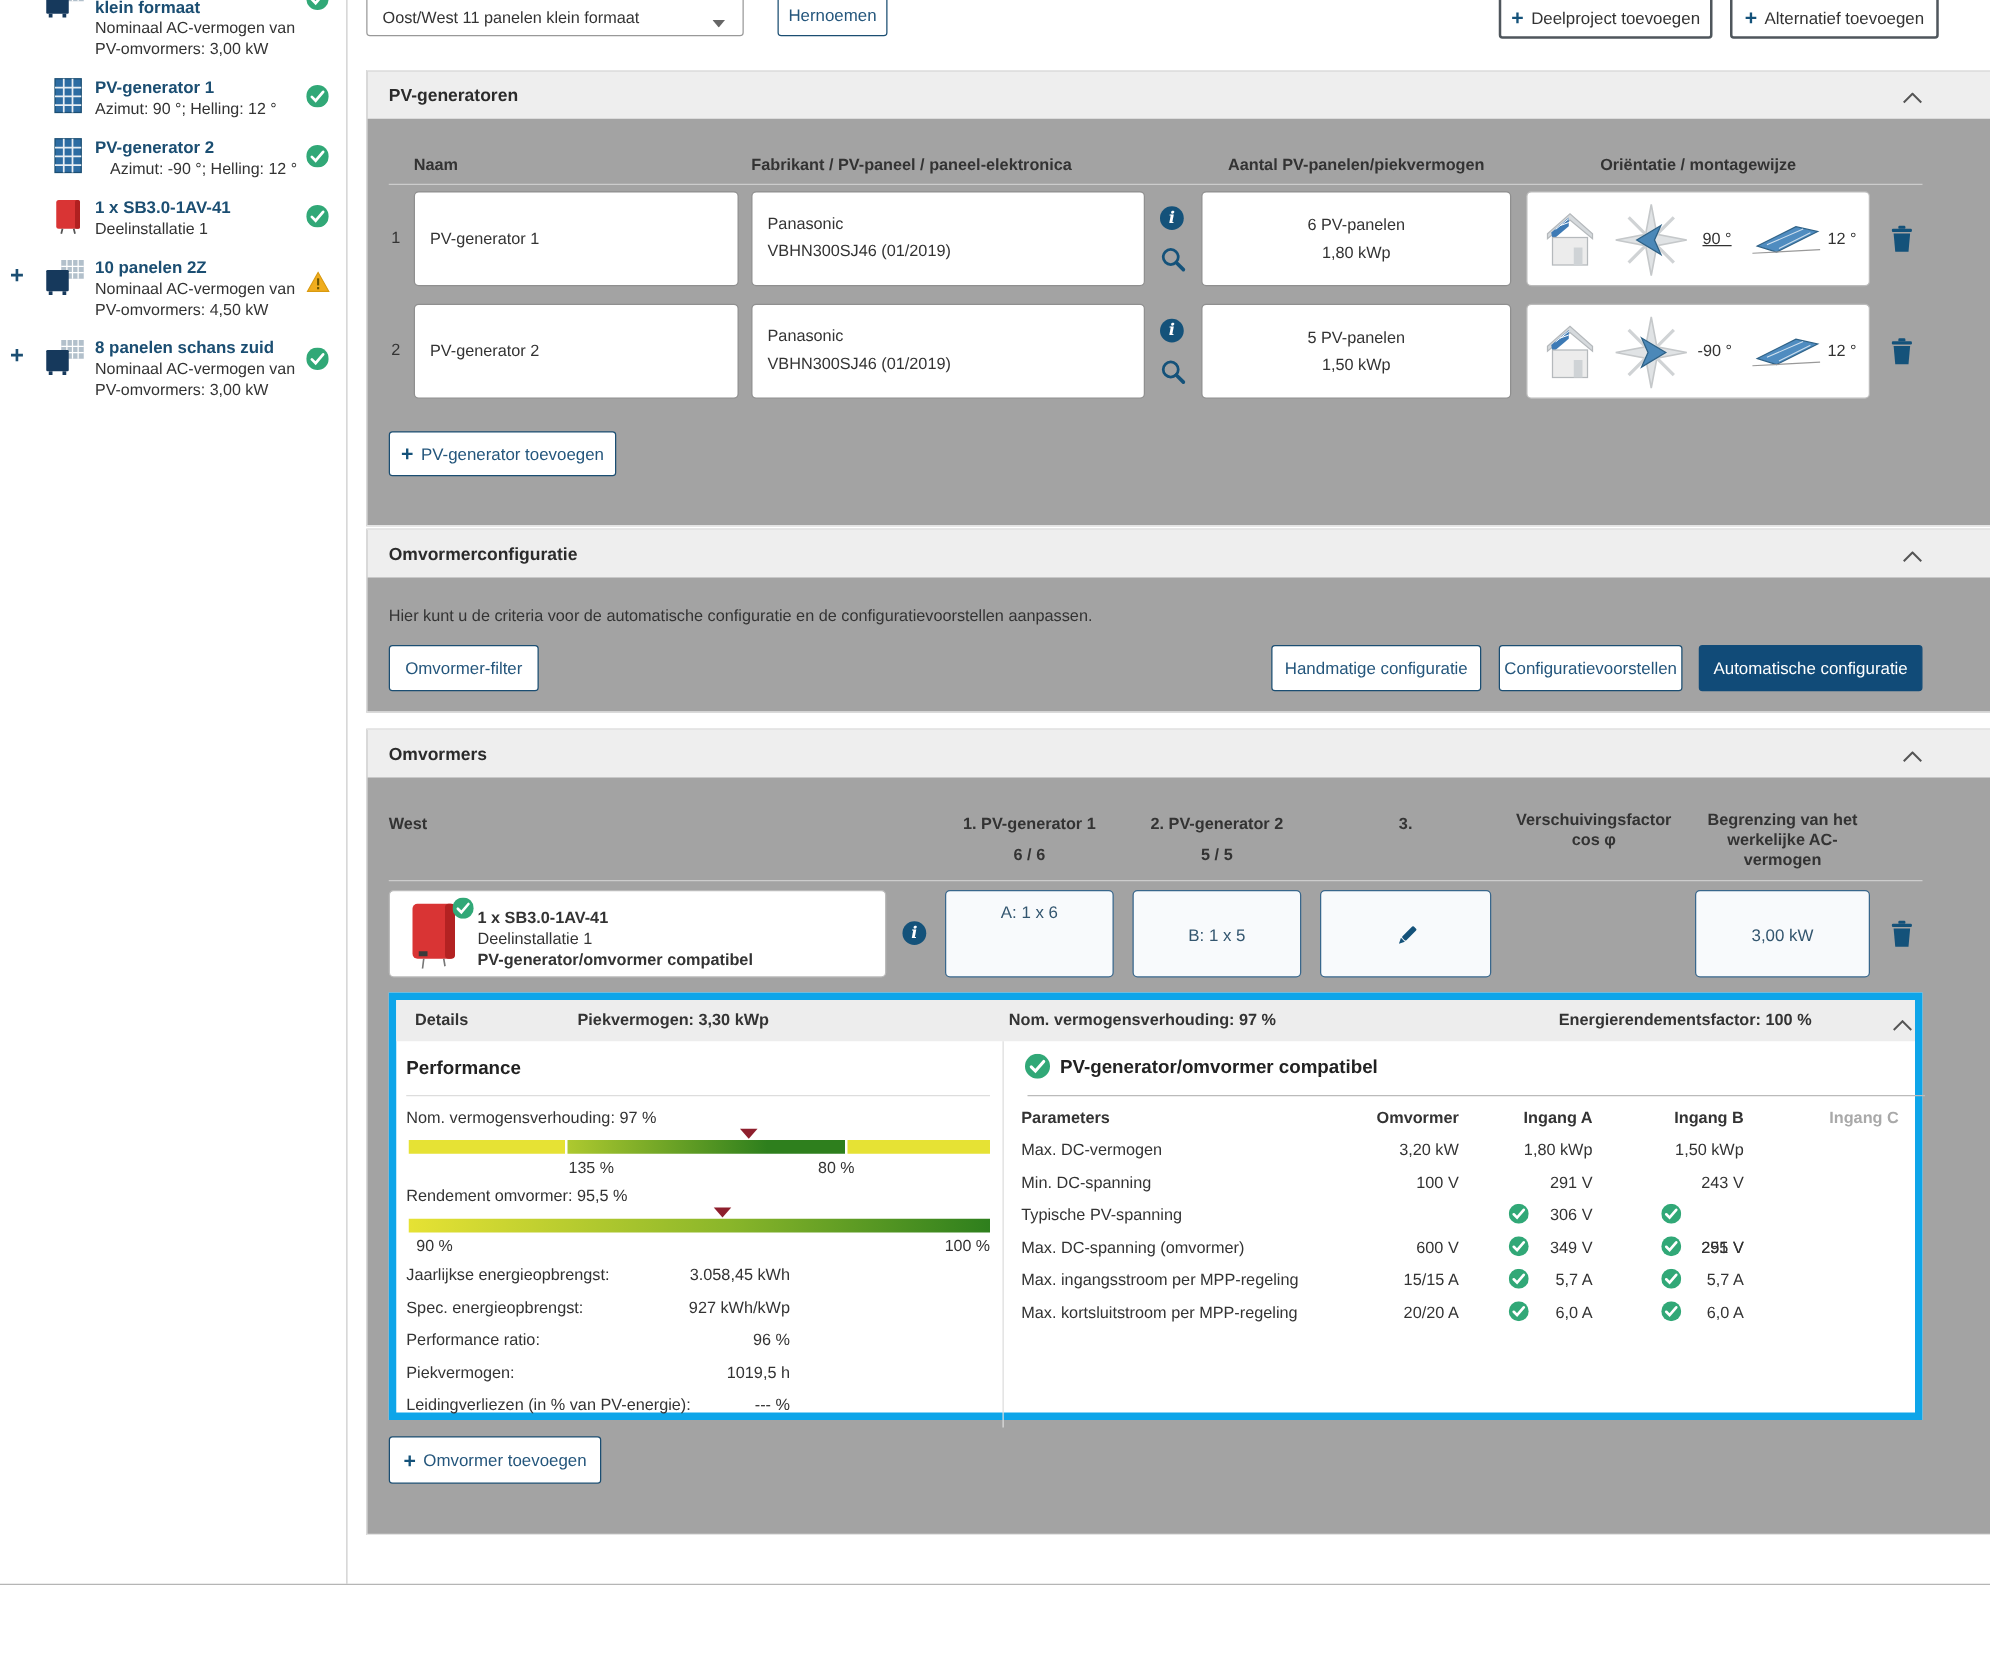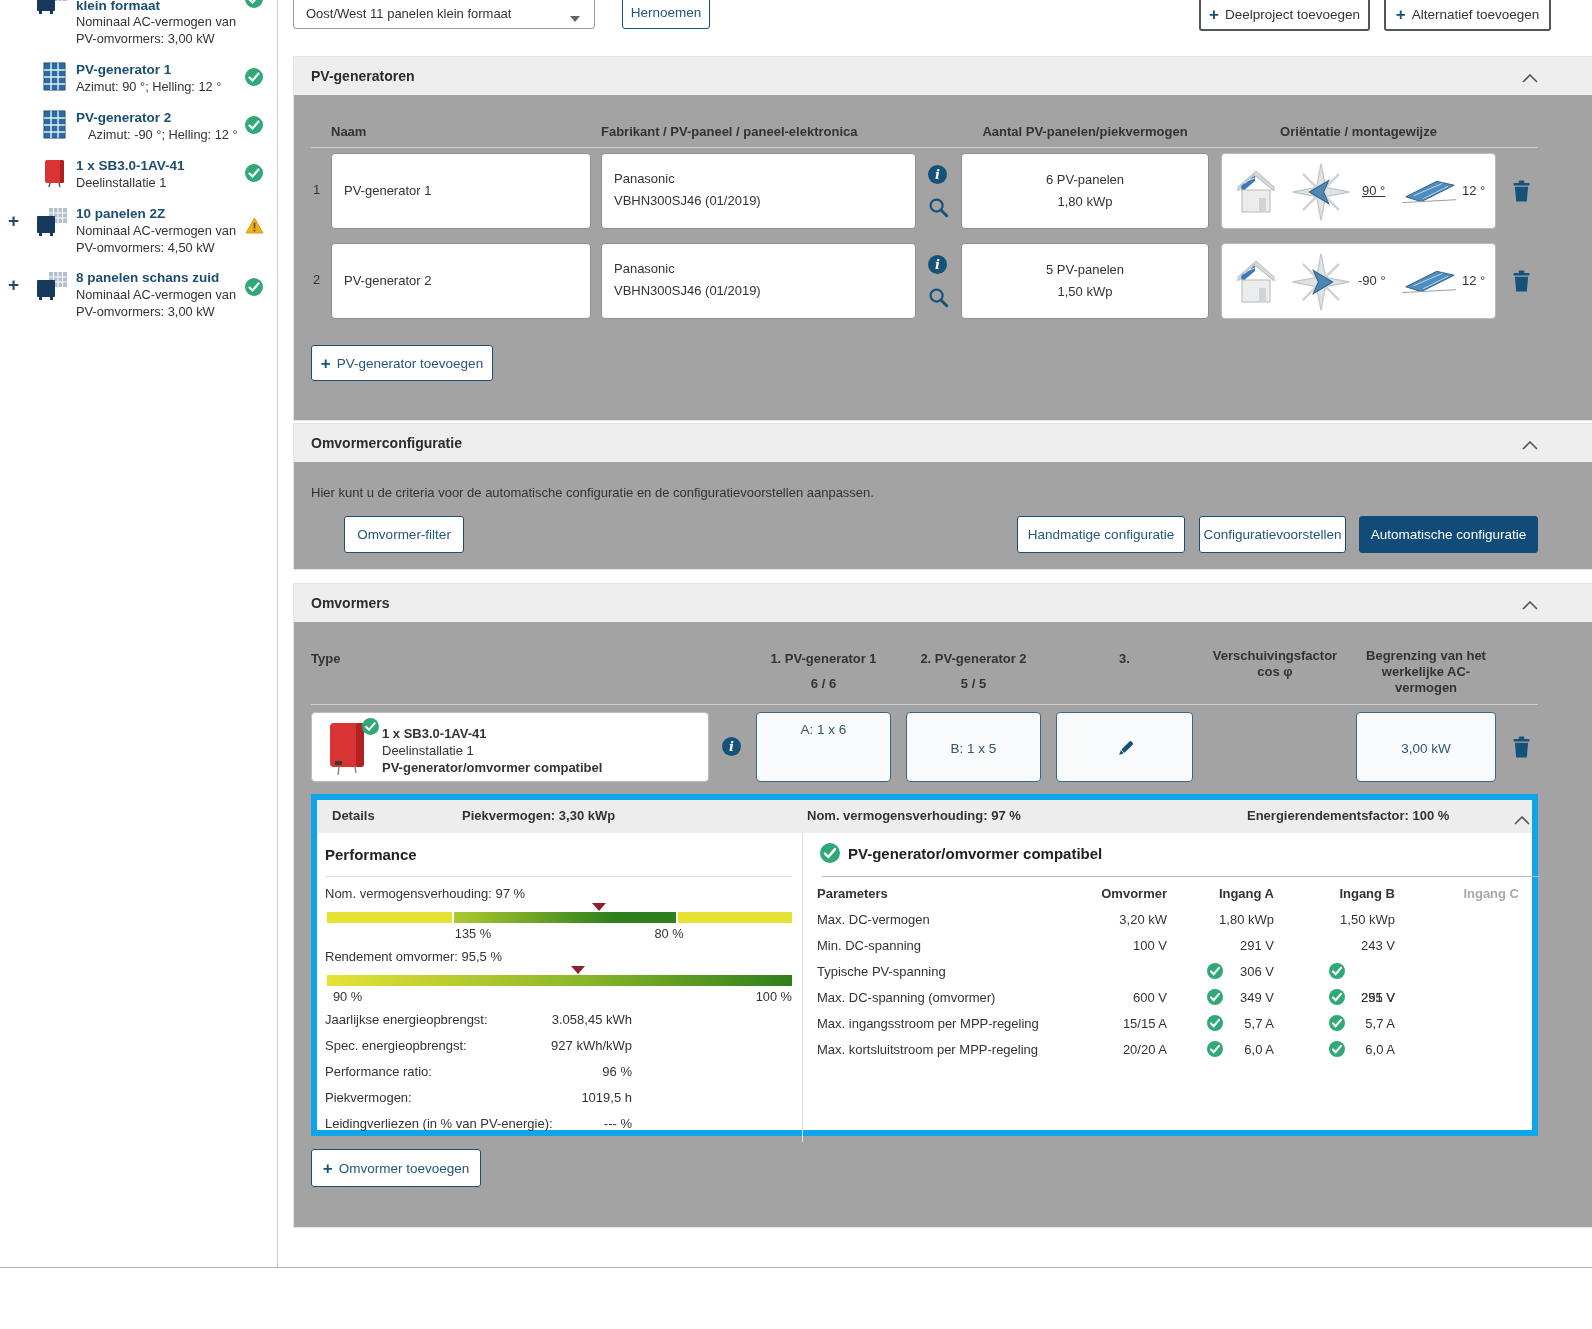--- a/index.html
+++ b/index.html
@@ -338,21 +338,21 @@
   <div class="section" style="top:423px;height:147px;">
     <div class="sec-header">
       <span class="sec-title">Omvormerconfiguratie</span>
       <span class="chev" style="left:1228px;top:14px;">
         <svg width="16" height="9" viewBox="0 0 16 9">
             <polyline points="1,8 8,1 15,8" fill="none" stroke="#555" stroke-width="1.6"></polyline>
           </svg>
       </span>
     </div>
     <span class="abs" style="left:17px;top:61px;">Hier kunt u de criteria voor de automatische configuratie en de configuratievoorstellen aanpassen.</span>
-    <button class="btn" style="left:17px;top:92px;width:120px;height:37px;margin-left:33px;">
+    <button class="btn" style="left:17px;top:92px;width:120px;height:37px;">
       <span>Omvormer-filter</span>
     </button>
     <button class="btn" style="left:723px;top:92px;width:168px;height:37px;">
       <span>Handmatige configuratie</span>
     </button>
     <button class="btn" style="left:905px;top:92px;width:147px;height:37px;">
       <span>Configuratievoorstellen</span>
     </button>
     <button class="btn btn-filled" style="left:1065px;top:92px;width:179px;height:37px;">
       <span>Automatische configuratie</span>
@@ -362,21 +362,21 @@
   <div class="section" style="top:583px;height:645px;padding-left:24px;">
     <div class="sec-header">
       <span class="sec-title">Omvormers</span>
       <span class="chev" style="left:1228px;top:14px;">
         <svg width="16" height="9" viewBox="0 0 16 9">
             <polyline points="1,8 8,1 15,8" fill="none" stroke="#555" stroke-width="1.6"></polyline>
           </svg>
       </span>
     </div>
 
-    <span class="colhead" style="left:17px;top:67px;">Type</span>
+    <span class="colhead" style="left:17px;top:67px;">West</span>
     <span class="colhead" style="left:462px;top:67px;width:135px;text-align:center;">1. PV-generator 1</span>
     <span class="colhead green" style="left:462px;top:92px;width:135px;text-align:center;">6 / 6</span>
     <span class="colhead" style="left:612px;top:67px;width:135px;text-align:center;">2. PV-generator 2</span>
     <span class="colhead green" style="left:612px;top:92px;width:135px;text-align:center;">5 / 5</span>
     <span class="colhead" style="left:762px;top:67px;width:137px;text-align:center;">3.</span>
     <span class="colhead" style="left:906px;top:64px;width:150px;text-align:center;line-height:16px;">Verschuivingsfactor cos φ</span>
     <span class="colhead" style="left:1062px;top:64px;width:140px;text-align:center;line-height:16px;">Begrenzing van het werkelijke AC-vermogen</span>
     <div class="hline" style="left:17px;top:120px;width:1227px;"></div>
 
     <div class="abs" style="left:17px;top:128px;width:398px;height:70px;border:1px solid #bbb;border-radius:4px;background:#fff;cursor:pointer;">

